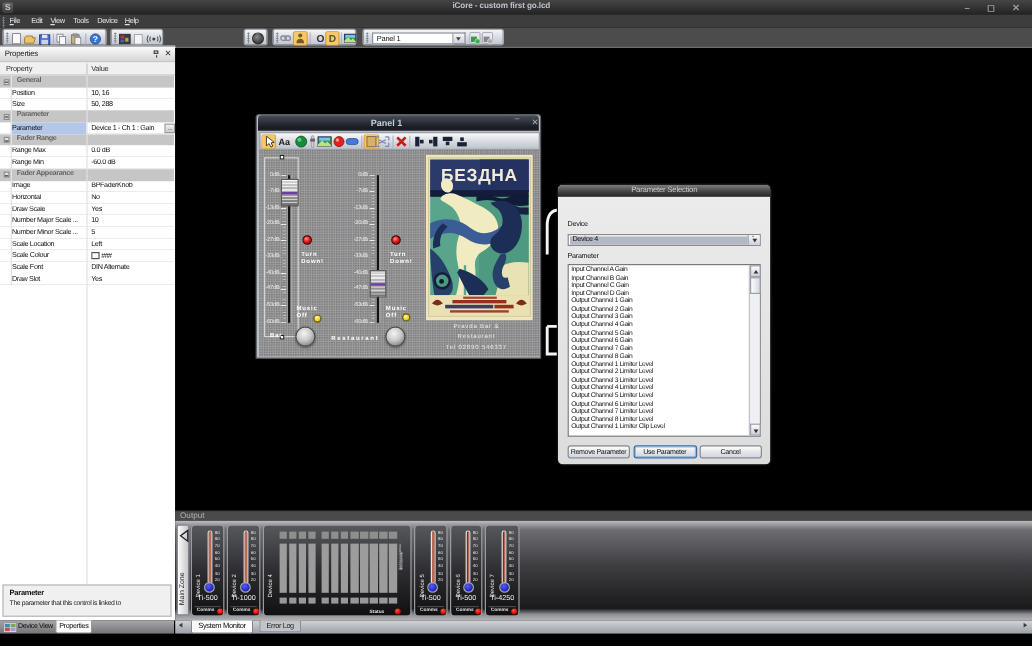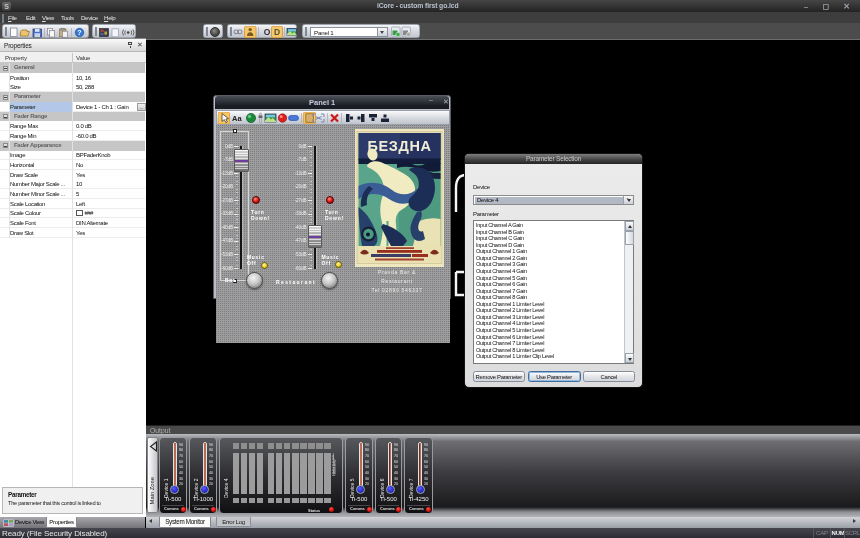--- a/index.html
+++ b/index.html
@@ -309,21 +309,21 @@
             <rect x="132" y="4.5" width="3" height="3"></rect>
           <rect x="143" y="2" width="3.5" height="8"></rect>
             <rect x="139.5" y="4.5" width="3" height="3"></rect>
           <rect x="151" y="2" width="8" height="3.5"></rect>
             <rect x="153.5" y="6" width="3" height="3"></rect>
           <rect x="163" y="6.5" width="8" height="3.5"></rect>
             <rect x="165.5" y="2.5" width="3" height="3"></rect>
         </g>
       </svg>
     </div>
-    <div id="p1canvas" class="abs" style="left:2px;top:29px;width:234px;height:218px;background:#9e9e9e;background-image:radial-gradient(circle at 0.5px 0.5px, #7b7b7f 0.55px, transparent 0.8px);background-size:2px 2px;overflow:hidden;">
+    <div id="p1canvas" class="abs" style="left:2px;top:29px;width:234px;height:172px;background:#9e9e9e;background-image:radial-gradient(circle at 0.5px 0.5px, #7b7b7f 0.55px, transparent 0.8px);background-size:2px 2px;overflow:hidden;">
 
       <div class="abs" style="left:4px;top:5.5px;width:29px;height:150px;border:1px solid #d4d4d4;"></div>
       <div class="abs" style="left:17px;top:4px;width:3.5px;height:3.5px;background:#fff;border:0.5px solid #222;"></div>
       <div class="abs" style="left:17px;top:154px;width:3.5px;height:3.5px;background:#fff;border:0.5px solid #222;"></div>
 
       <div class="flabels" style="left:1px;">
         <div style="top:18.5px;">0dB</div>
           <div style="top:32.1px;">-7dB</div>
           <div style="top:45.6px;">-13dB</div>
           <div style="top:59.2px;">-20dB</div>
@@ -636,23 +636,14 @@
       <div class="abs" style="left:46px;top:0;width:31px;height:10.5px;background:#fbfbfb;border:1px solid #84848a;border-top:none;border-radius:0 0 2px 2px;font-size:6px;color:#0a0a0a;text-align:center;line-height:10px;letter-spacing:-0.3px;">Properties</div>
     </div>
     <div class="abs" style="left:146px;top:0;width:714px;height:11px;background:linear-gradient(#d2d4d8,#9b9fa7);">
       <div class="abs" style="left:3px;top:2px;width:0;height:0;border-top:2.6px solid transparent;border-bottom:2.6px solid transparent;border-right:3.2px solid #3a3a3a;"></div>
       <div class="abs" style="left:13px;top:0;width:52px;height:10.5px;background:#fcfcfc;border:1px solid #84848a;border-top:none;border-radius:0 0 2px 2px;font-size:6.3px;color:#0a0a0a;text-align:center;line-height:10px;letter-spacing:-0.3px;">System Monitor</div>
       <div class="abs" style="left:70px;top:0;width:35px;height:9.5px;background:#c2c4c8;border:1px solid #8a8e96;border-top:none;border-radius:0 0 2px 2px;font-size:6.1px;color:#1a1a1a;text-align:center;line-height:9px;letter-spacing:-0.3px;">Error Log</div>
       <div class="abs" style="right:4px;top:2px;width:0;height:0;border-top:2.6px solid transparent;border-bottom:2.6px solid transparent;border-left:3.2px solid #3a3a3a;"></div>
     </div>
   </div>
 
-  <div id="statusbar" class="abs">
-    <div class="abs" style="left:2px;top:0.5px;letter-spacing:-0.1px;">Ready (File Security Disabled)</div>
-    <div class="abs" style="left:813px;top:0;width:1px;height:10px;background:#55555d;"></div>
-    <div class="abs" style="left:816px;top:2px;color:#84848c;font-size:6px;letter-spacing:-0.2px;">CAP</div>
-    <div class="abs" style="left:829.5px;top:0;width:1px;height:10px;background:#55555d;"></div>
-    <div class="abs" style="left:831.5px;top:2px;color:#f2f2f2;font-weight:bold;font-size:6px;letter-spacing:-0.2px;">NUM</div>
-    <div class="abs" style="left:843.5px;top:0;width:1px;height:10px;background:#55555d;"></div>
-    <div class="abs" style="left:845px;top:2px;color:#84848c;font-size:6px;letter-spacing:-0.3px;">SCRL</div>
-  </div>
 
 </div>
 
 </body></html>

